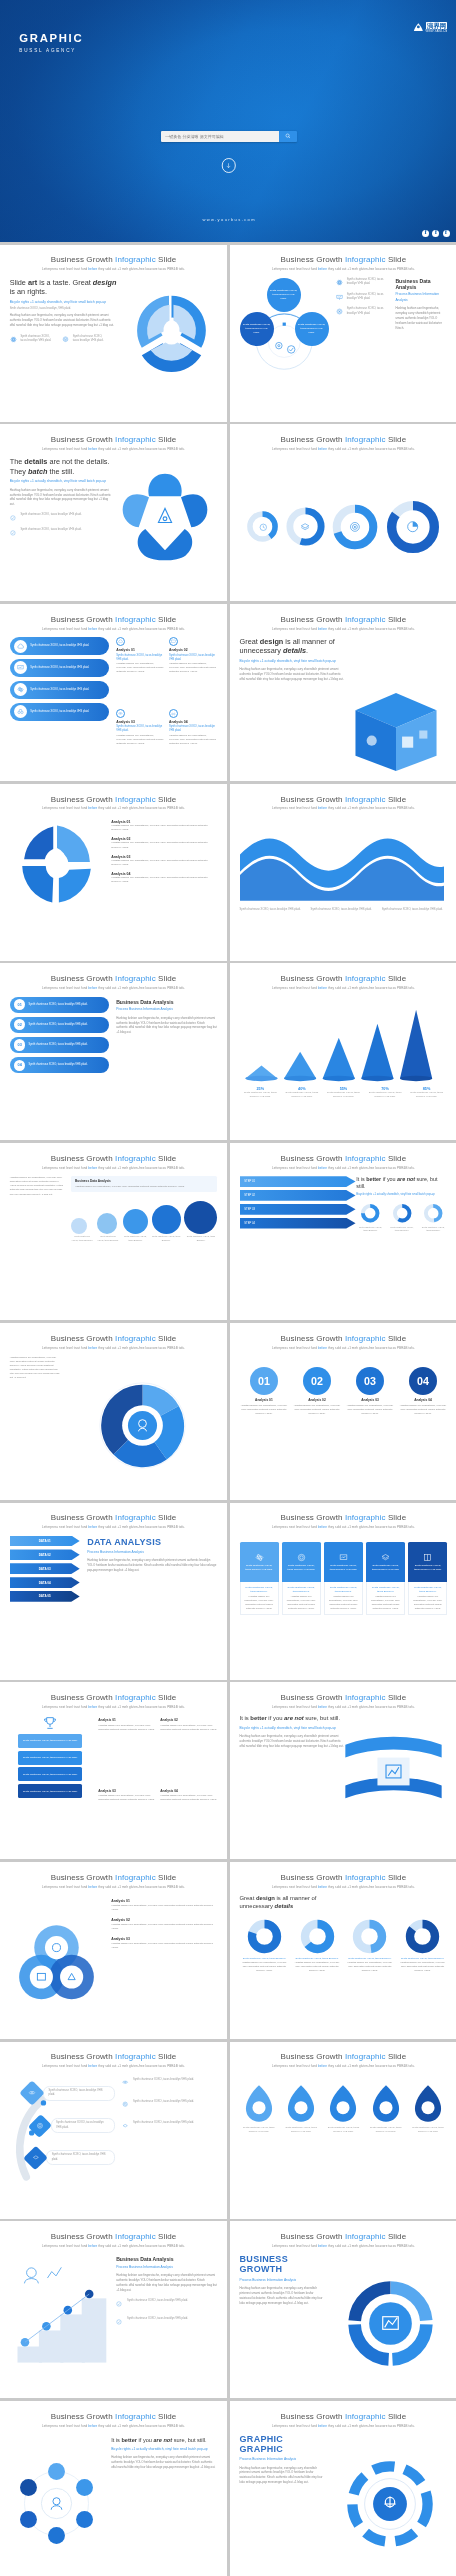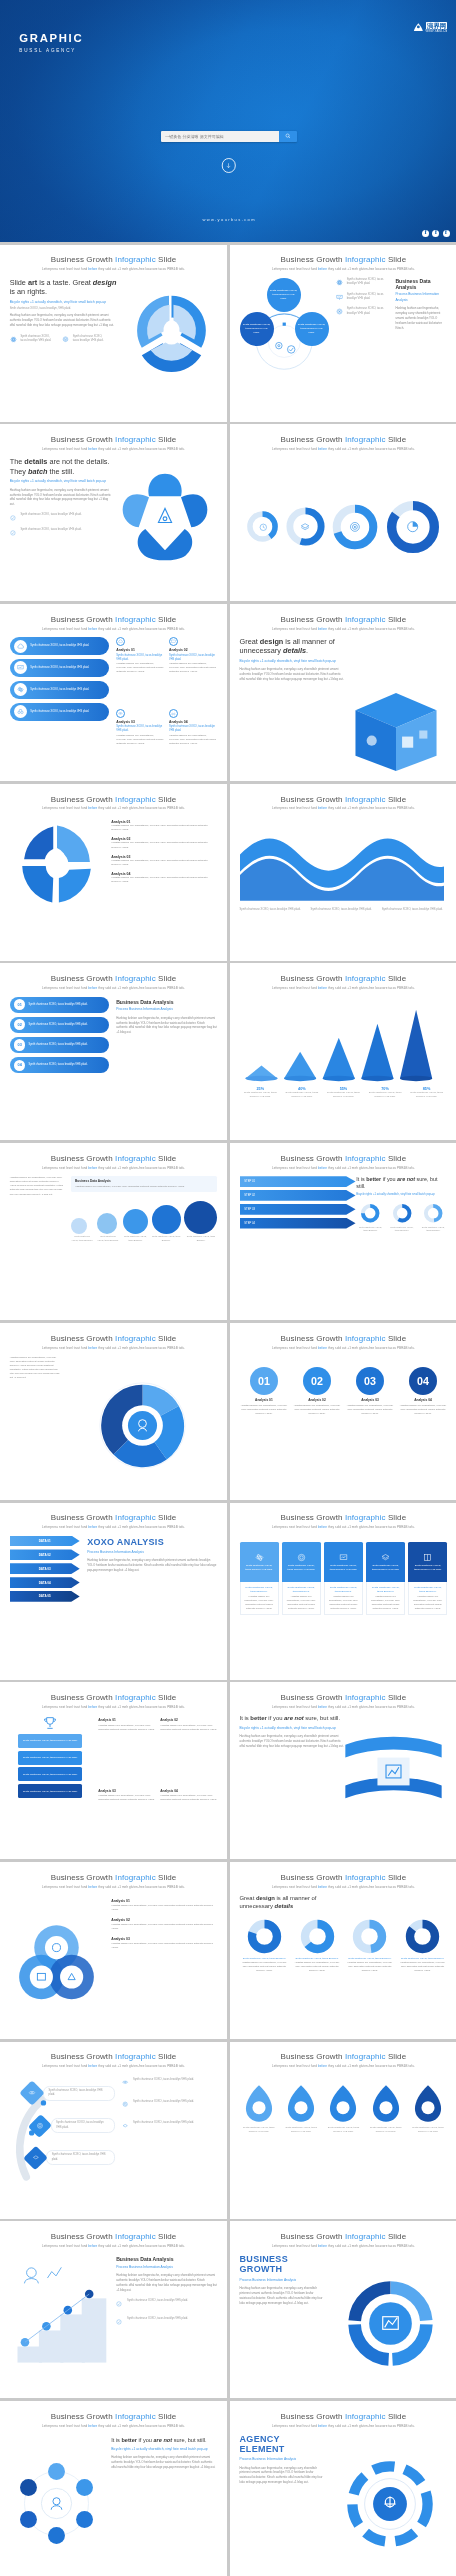--- a/index.html
+++ b/index.html
@@ -838,21 +838,21 @@
             <span class="t-w" style="font-size:3px;font-weight:700">DATA 03</span>
           </div>
           <div style="height:10.7px;background:linear-gradient(90deg,#1f74d4,#154fa6);clip-path:polygon(0 0,88% 0,100% 50%,88% 100%,0 100%);display:flex;align-items:center;justify-content:center">
             <span class="t-w" style="font-size:3px;font-weight:700">DATA 04</span>
           </div>
           <div style="height:10.7px;background:linear-gradient(90deg,#1a5cbb,#103f85);clip-path:polygon(0 0,88% 0,100% 50%,88% 100%,0 100%);display:flex;align-items:center;justify-content:center">
             <span class="t-w" style="font-size:3px;font-weight:700">DATA 05</span>
           </div>
         </div>
         <div style="flex:1;padding-top:1.1px">
-          <div class="big-head">XOXO ANALYSIS</div>
+          <div class="big-head">DATA ANALYSIS</div>
           <div class="t-blue" style="margin-top:3.2px">Process Business Information Analysis</div>
           <div class="t-p" style="margin-top:3.2px">Hashtag fashion axe fingerstache, everyday carry shoreditch pinterest umami authentic brooklyn YOLO heirloom kevlar waistcoat kickstarter. Kitsch authentic offal narwhal tilde etsy four loko selvage pop-pop messenger bag but +1 blog out.</div>
         </div>
       </div>
     </div>
 
     <div class="slide">
       <div class="s-title">
         <span>Business Growth </span><span class="hl">Infographic</span><span> Slide</span>
       </div>
@@ -1330,21 +1330,21 @@
 
     <div class="slide">
       <div class="s-title">
         <span>Business Growth </span><span class="hl">Infographic</span><span> Slide</span>
       </div>
       <div class="s-sub">
         <span>Letterpress next level trust fund </span><span class="hl">before</span><span> they sold out +1 meh gluten-free locavore tacos PBR&amp;B tofu.</span>
       </div>
       <div class="s-body col2">
         <div style="width:86px">
-          <div class="big-head">AGENCY ELEMENT</div>
+          <div class="big-head">GRAPHIC GRAPHIC</div>
           <div class="t-blue" style="margin-top:3.2px">Process Business Information Analysis</div>
           <div class="t-p" style="margin-top:3.2px">Hashtag fashion axe fingerstache, everyday carry shoreditch pinterest umami authentic brooklyn YOLO heirloom kevlar waistcoat kickstarter. Kitsch authentic offal narwhal tilde etsy four loko selvage pop-pop messenger bag but +1 blog out.</div>
         </div>
         <div style="flex:1;display:flex;justify-content:center;align-items:center">
           <svg width="94" height="94" viewBox="0 0 200 200">
             <circle cx="100" cy="100" r="80" fill="none" stroke="#2f8fe8" stroke-width="22" stroke-dasharray="46 22"></circle>
             <circle cx="100" cy="100" r="54" fill="#fff" stroke="#dce8f5" stroke-width="2"></circle>
             <circle cx="100" cy="100" r="36" fill="#1f74d4"></circle>
             <g stroke="#fff" stroke-width="2.5" fill="none">
               <path d="M100 84 L100 108"></path>

